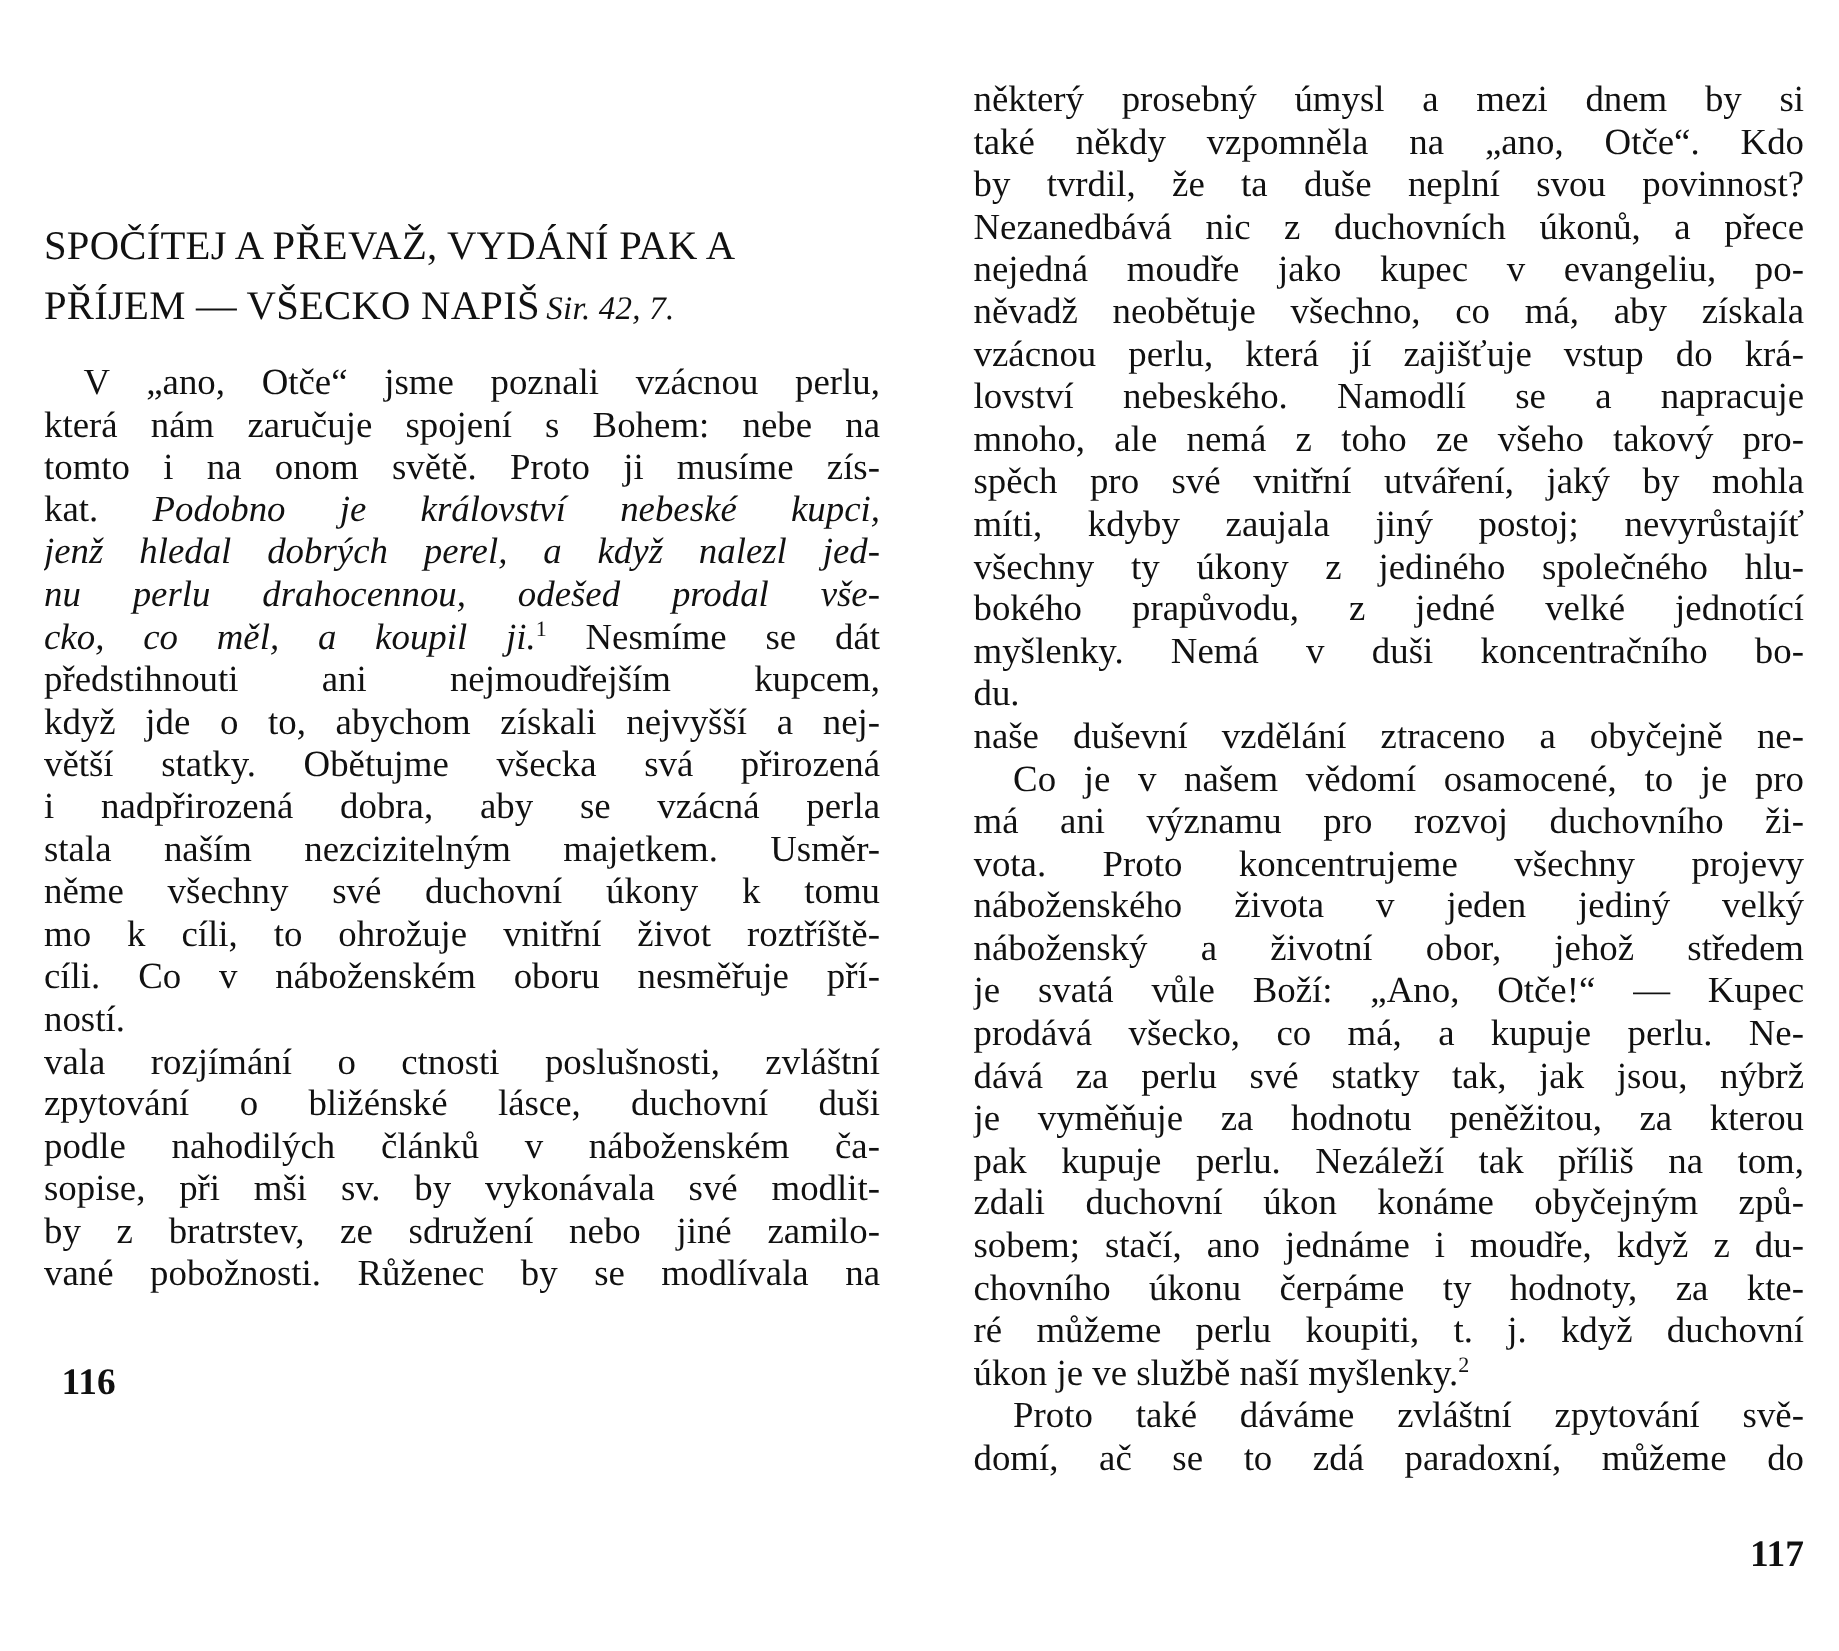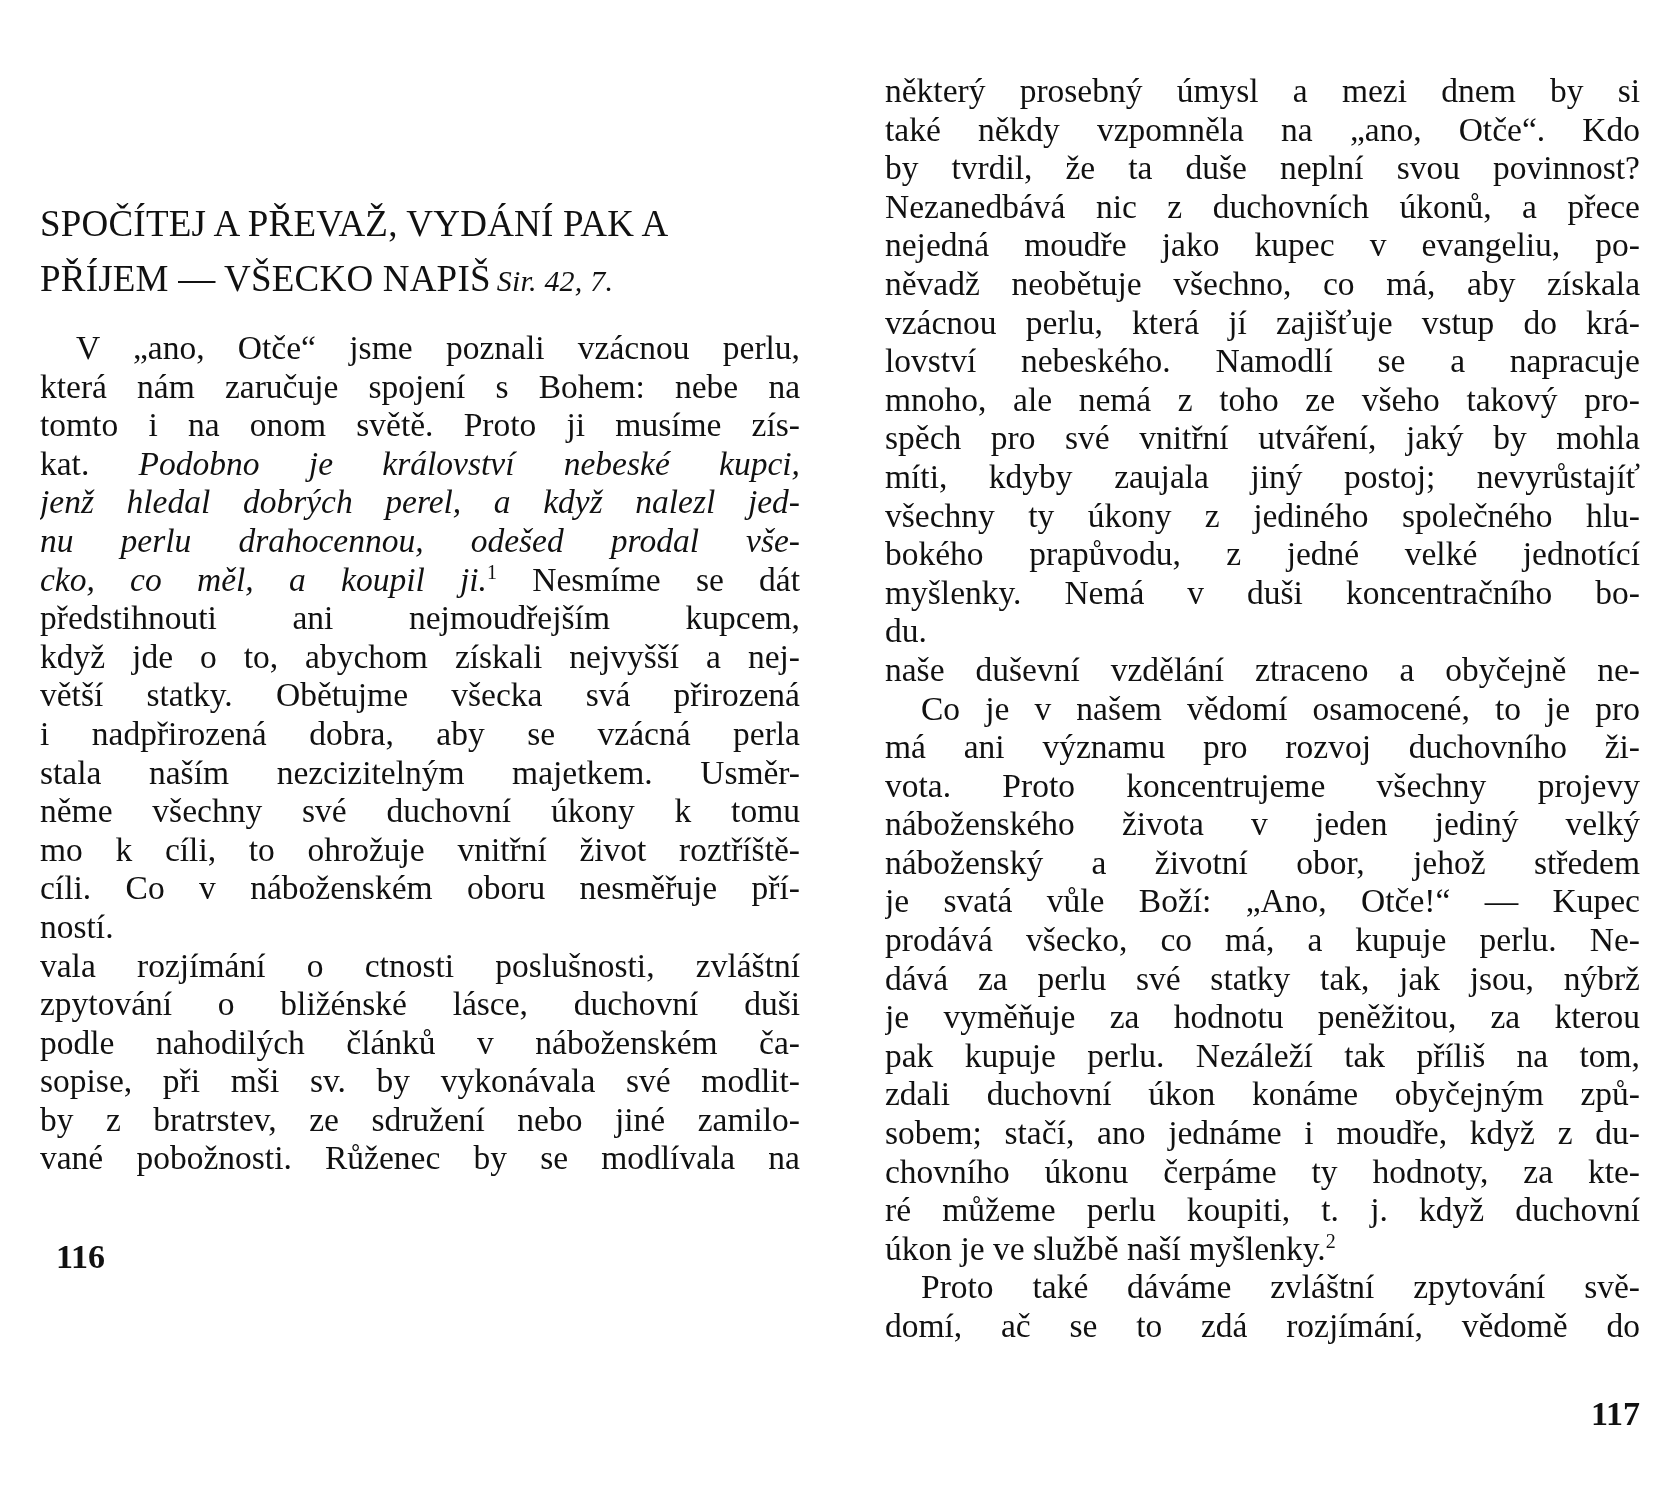--- a/index.html
+++ b/index.html
@@ -160,16 +160,16 @@
       <li class="line"><span>prodává všecko, co má, a kupuje perlu. Ne-</span></li>
       <li class="line"><span>dává za perlu své statky tak, jak jsou, nýbrž</span></li>
       <li class="line"><span>je vyměňuje za hodnotu peněžitou, za kterou</span></li>
       <li class="line"><span>pak kupuje perlu. Nezáleží tak příliš na tom,</span></li>
       <li class="line"><span>zdali duchovní úkon konáme obyčejným způ-</span></li>
       <li class="line"><span>sobem; stačí, ano jednáme i moudře, když z du-</span></li>
       <li class="line"><span>chovního úkonu čerpáme ty hodnoty, za kte-</span></li>
       <li class="line"><span>ré můžeme perlu koupiti, t. j. když duchovní</span></li>
       <li class="line last"><span>úkon je ve službě naší myšlenky.</span><sup>2</sup></li>
       <li class="line indent"><span>Proto také dáváme zvláštní zpytování svě-</span></li>
-      <li class="line"><span>domí, ač se to zdá rozjímání, vědomě do</span></li>
+      <li class="line"><span>domí, ač se to zdá paradoxní, můžeme do</span></li>
     </ul>
   <p class="page-number">117</p>
 </div>
 
 </body></html>

